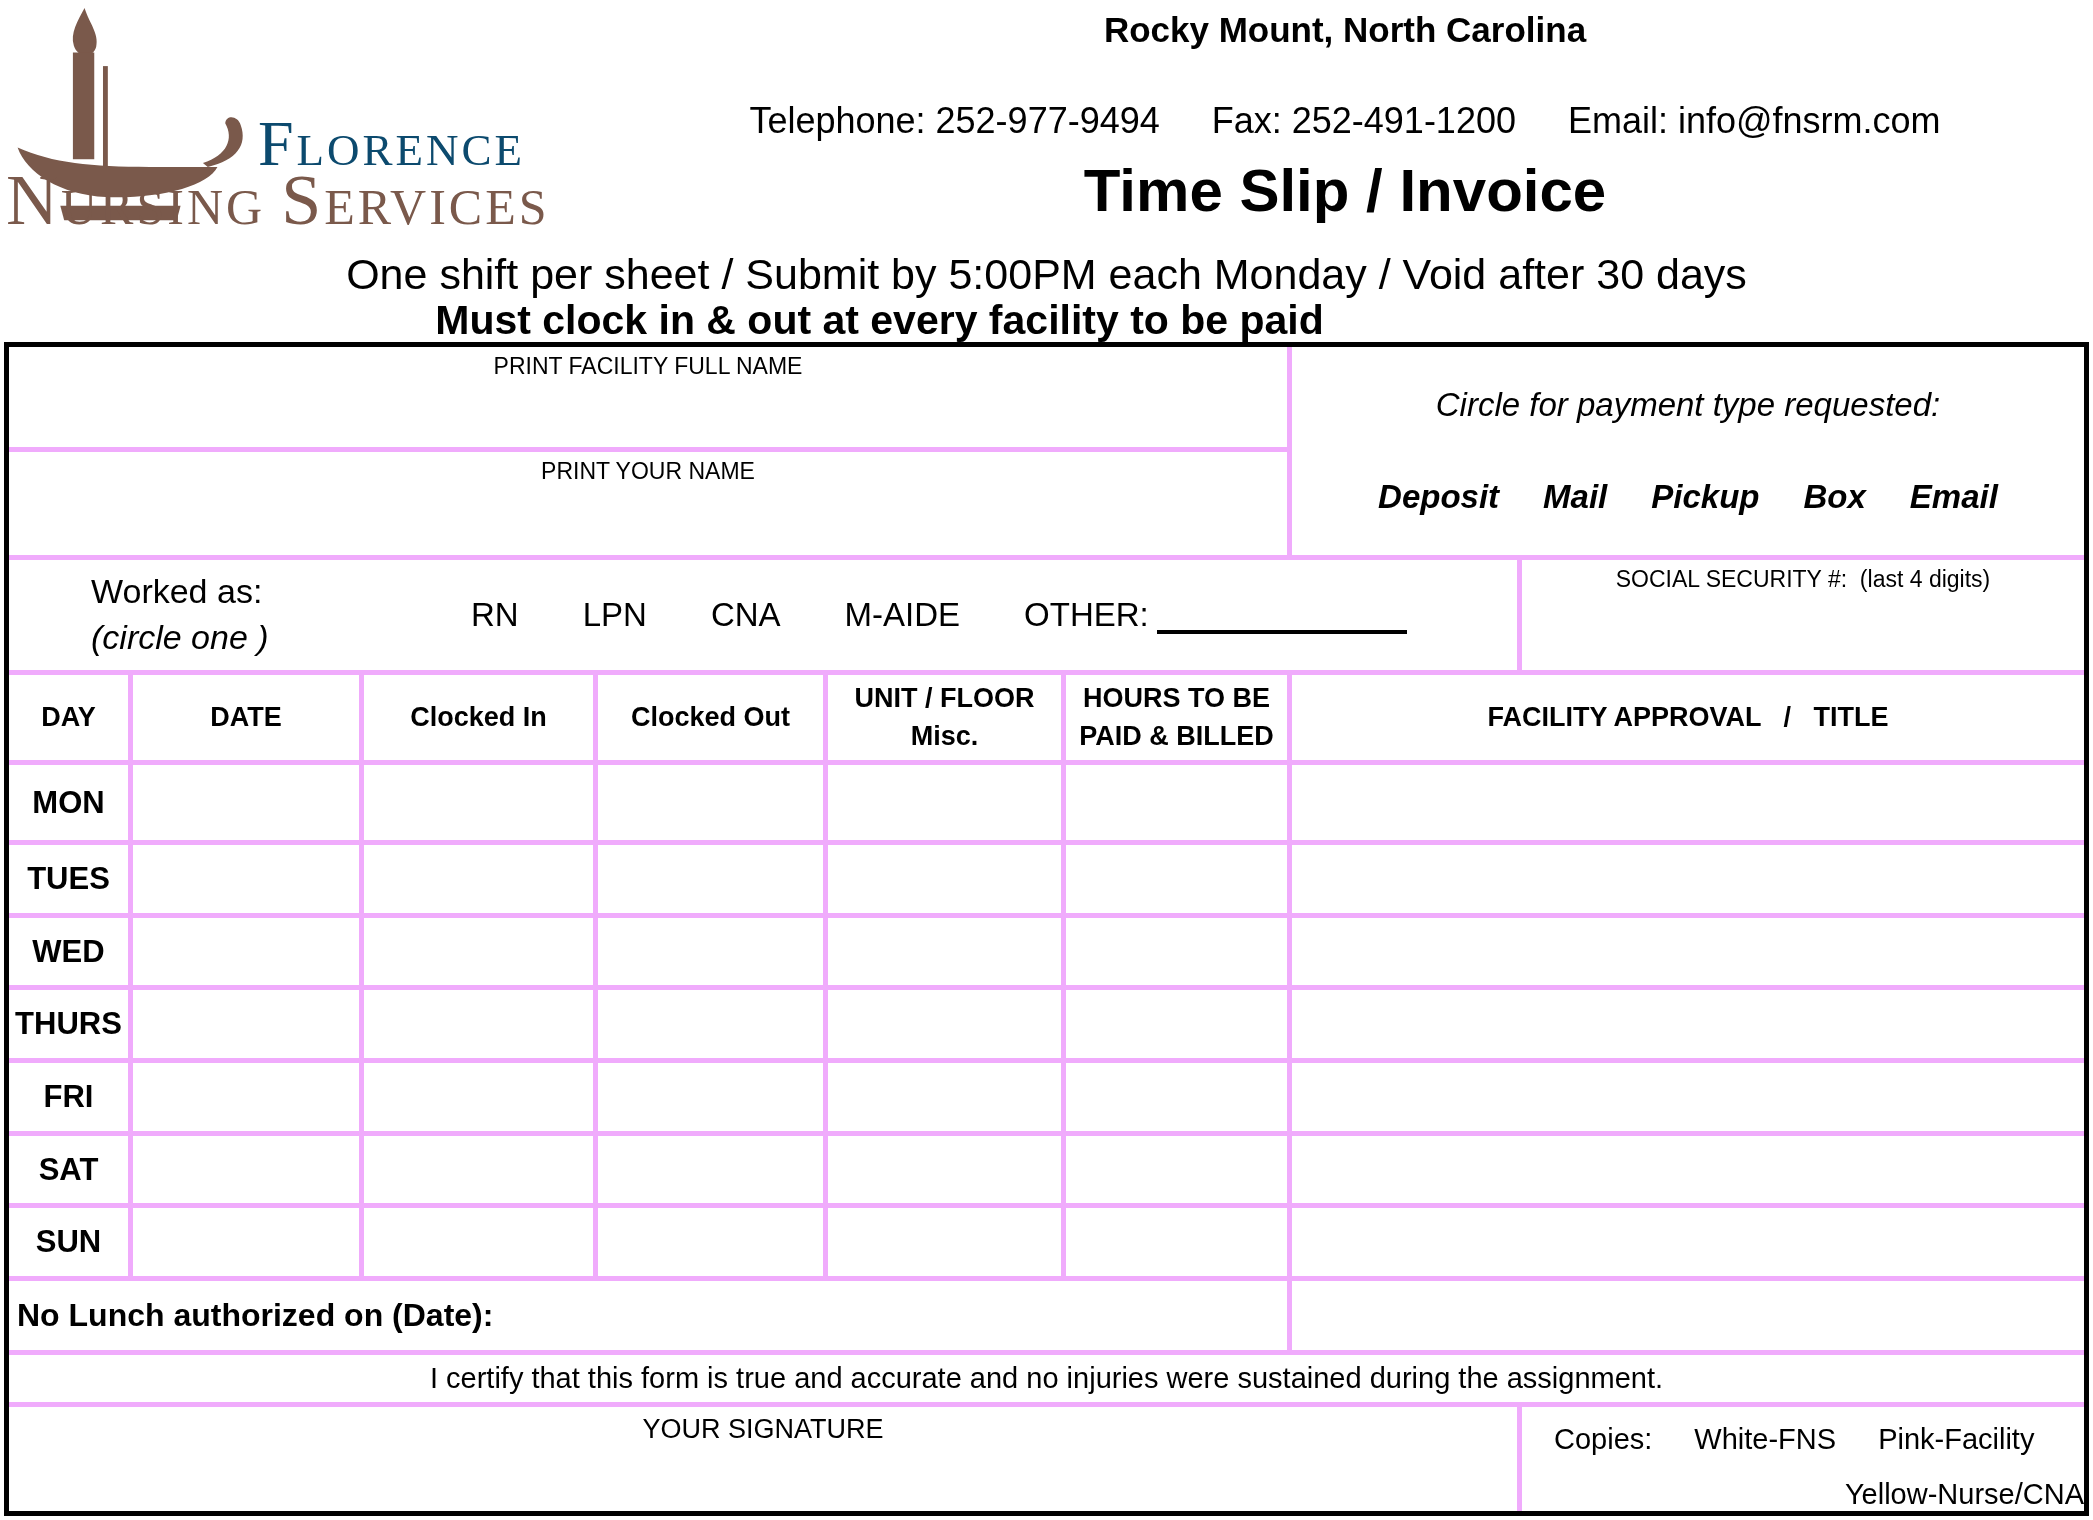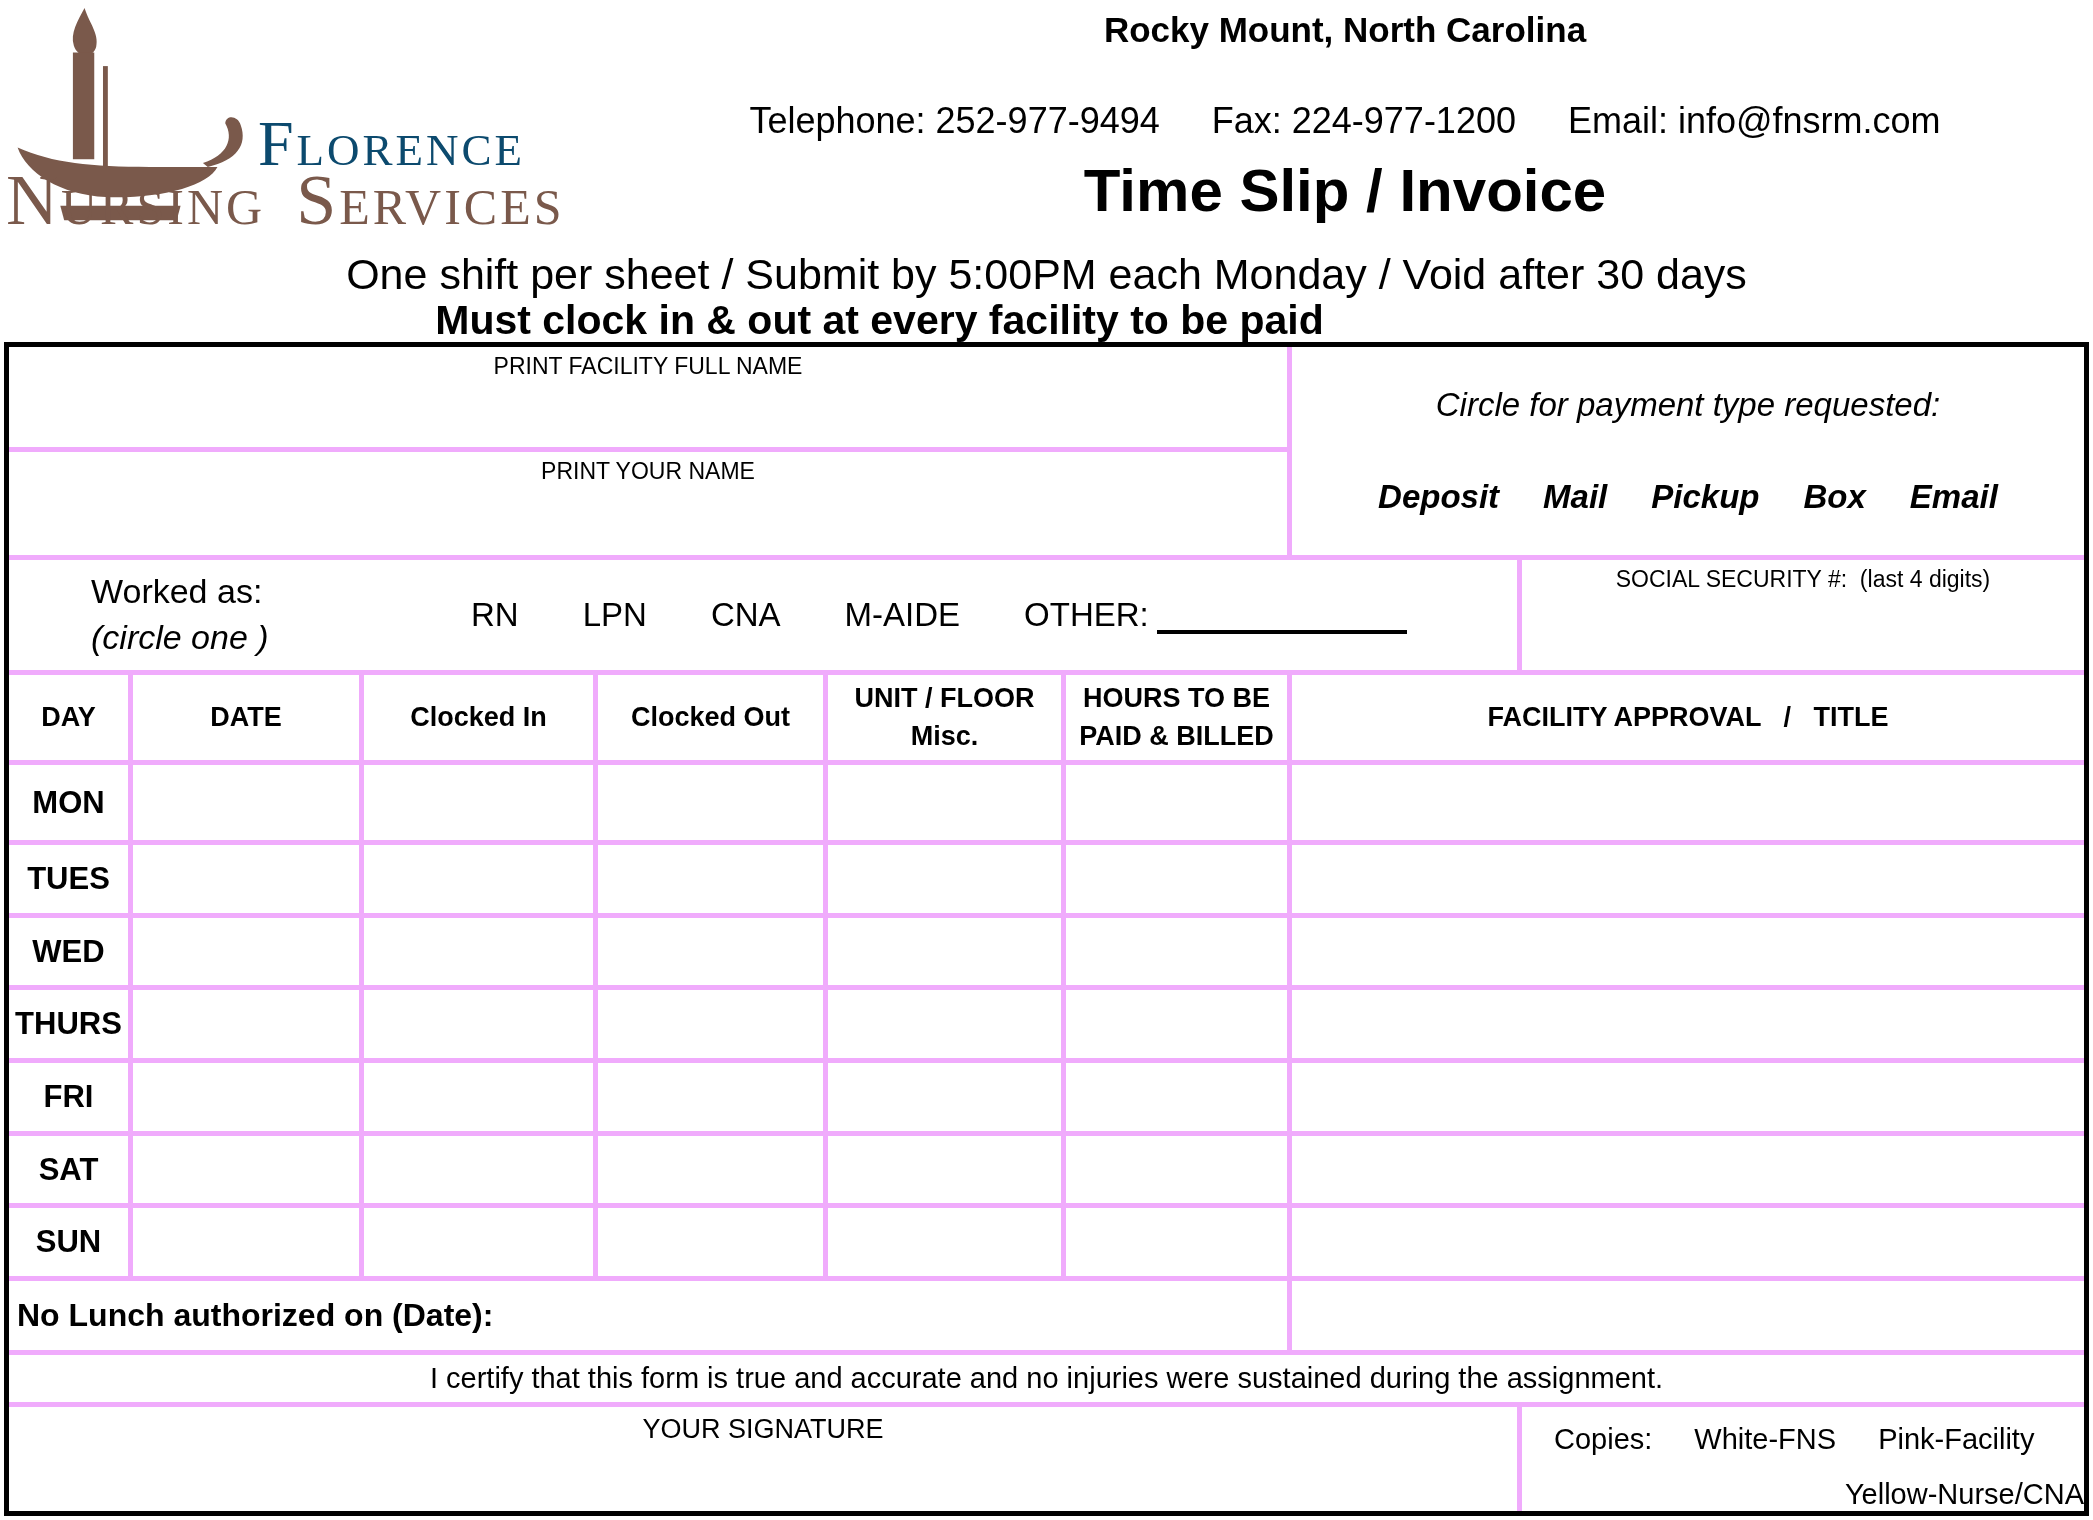--- a/index.html
+++ b/index.html
@@ -16,21 +16,21 @@
     position:absolute; left:258px; top:112px;
     font-family:"Liberation Serif", serif; font-variant:small-caps;
     font-size:64px; line-height:1; color:#0c4a6e; letter-spacing:3px;
   }
   .logo-l2 {
     position:absolute; left:6px; top:164px;
     font-family:"Liberation Serif", serif; font-variant:small-caps;
     font-size:72px; line-height:1; color:#7a594b; letter-spacing:3px;
     white-space:nowrap;
   }
-  .logo-l2 .w1 { margin-right:31px; }
+  .logo-l2 .w1 { margin-right:16px; }
 
   
   .hdr-right { position:absolute; left:600px; top:10px; width:1490px; text-align:center; }
   .hdr-city  { font-size:35px; font-weight:bold; }
   .hdr-contact { margin-top:50px; font-size:36px; display:flex; justify-content:center; gap:52px; }
   .hdr-title { margin-top:14px; font-size:60px; font-weight:bold; }
   .subtitle1 { position:absolute; left:0; top:250px; width:2093px; text-align:center; font-size:43px; }
   .subtitle2 { position:absolute; left:0; top:297px; width:1759px; text-align:center; font-size:41px; font-weight:bold; }
 
   
@@ -82,21 +82,21 @@
   </svg>
   <div class="logo-l1">Florence</div>
   <div class="logo-l2">
     <span class="w1">Nursing</span><span>Services</span>
   </div>
 
   <div class="hdr-right">
     <div class="hdr-city">Rocky Mount, North Carolina</div>
     <div class="hdr-contact">
       <span>Telephone: 252-977-9494</span>
-      <span>Fax: 224-977-1200</span>
+      <span>Fax: 252-491-1200</span>
       <span>Email: info@fnsrm.com</span>
     </div>
     <div class="hdr-title">Time Slip / Invoice</div>
   </div>
   <div class="subtitle1">One shift per sheet / Submit by 5:00PM each Monday / Void after 30 days</div>
   <div class="subtitle2">Must clock in &amp; out at every facility to be paid</div>
 
   <div class="form-table">
 
     <div class="cell" style="grid-row:1;grid-column:1/7">

